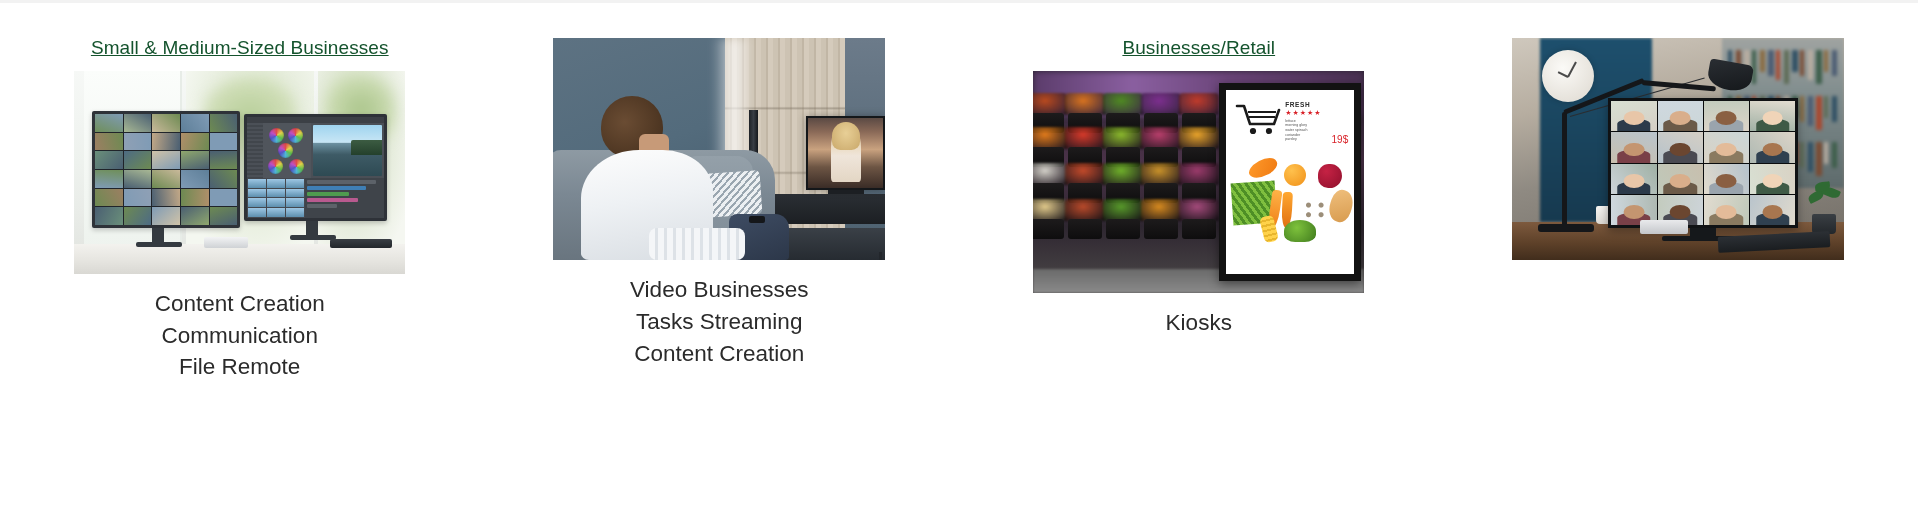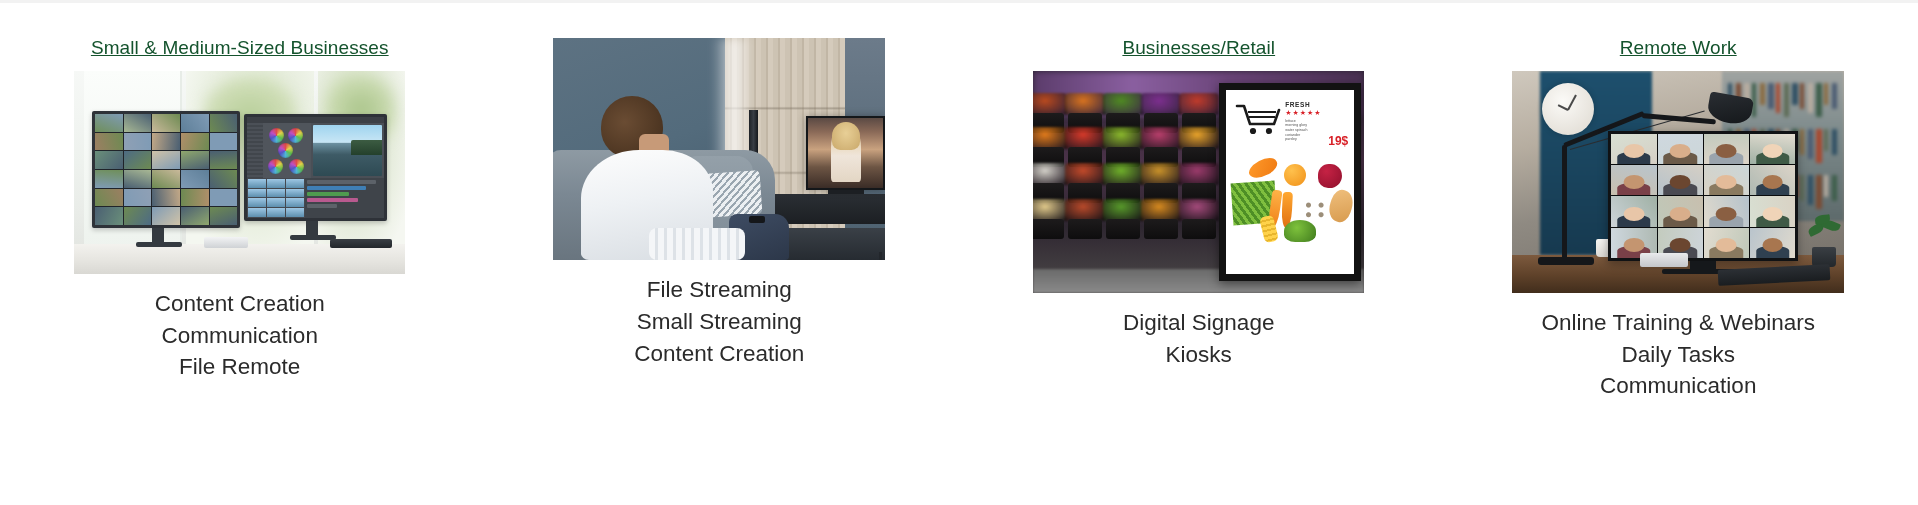--- a/index.html
+++ b/index.html
@@ -219,21 +219,21 @@
       position:absolute; left:186px; top:12px; width:142px; height:198px;
       background:#121212; padding:7px; box-shadow: 0 3px 10px rgba(0,0,0,.45);
   }
   .p3 .sign-screen { position:relative; width:100%; height:100%; background:#fff; overflow:hidden; }
   .p3 .cart-icon { position:absolute; left:9px; top:12px; width:46px; height:34px; }
   .p3 .fresh-block { position:absolute; right:7px; top:11px; width:62px; text-align:left; }
   .p3 .fresh-word { font-size:6.5px; font-weight:700; color:#2b2b2b; letter-spacing:.6px; }
   .p3 .stars { color:#d81f26; font-size:7px; letter-spacing:1px; margin-top:1px;}
   .p3 .fresh-lines { margin-top:2px; }
   .p3 .fresh-lines span { display:block; font-size:3.6px; color:#555; line-height:4.6px; }
-  .p3 .price { position:absolute; right:6px; top:44px; font-size:12px; font-weight:700; color:#d81f26;}
+  .p3 .price { position:absolute; right:6px; top:44px; font-size:10px; font-weight:400; color:#d81f26;}
   .p3 .veg { position:absolute; border-radius:50%; }
   .p3 .veg-pepper-o { left:22px; top:70px; width:30px; height:16px; background:linear-gradient(140deg,#ff9a2b,#ef7a12); border-radius:48% 52% 45% 55%; transform:rotate(-28deg);}
   .p3 .veg-orange { left:58px; top:74px; width:22px; height:22px; background:radial-gradient(circle at 35% 30%,#ffc14d,#f09018); }
   .p3 .veg-pepper-r { left:92px; top:74px; width:24px; height:24px; background:radial-gradient(circle at 35% 30%,#c52244,#8e0f2c); border-radius:48% 52% 55% 45%;}
   .p3 .veg-leek { left:6px; top:92px; width:44px; height:42px;
       background: repeating-linear-gradient(58deg,#7fbf3f 0 3px,#4e8f26 3px 6px); border-radius:0 0 30% 0; transform:rotate(-4deg);}
   .p3 .veg-carrot1 { left:44px; top:100px; width:10px; height:38px; background:linear-gradient(180deg,#ffb347,#ef7f17); border-radius:4px 4px 50% 50%; transform:rotate(8deg);}
   .p3 .veg-carrot2 { left:56px; top:102px; width:10px; height:36px; background:linear-gradient(180deg,#ffa832,#e06f10); border-radius:4px 4px 50% 50%; transform:rotate(3deg);}
   .p3 .veg-eggs { left:74px; top:106px; width:34px; height:26px; background:linear-gradient(160deg,#ded3c2,#bdaf99); border-radius:4px;
       background-image: radial-gradient(circle at 25% 35%,#9c8e79 2px, transparent 3px), radial-gradient(circle at 62% 35%,#9c8e79 2px, transparent 3px), radial-gradient(circle at 25% 72%,#9c8e79 2px,transparent 3px), radial-gradient(circle at 62% 72%,#9c8e79 2px,transparent 3px);}
@@ -423,22 +423,22 @@
         <div class="pillow"></div>
         <div class="person-head"></div>
         <div class="person-neck"></div>
         <div class="person-body"></div>
         <div class="legs"></div>
         <div class="remote"></div>
         <div class="blanket"></div>
       </div>
 
       <div class="caption-list">
-        <div class="caption-line">File Streaming</div>
-        <div class="caption-line">Small Streaming</div>
+        <div class="caption-line">Video Businesses</div>
+        <div class="caption-line">Tasks Streaming</div>
         <div class="caption-line">Content Creation</div>
       </div>
     </div>
 
     <div class="col">
       <div class="col-title">Businesses/Retail</div>
 
       <div class="photo-wrap p3">
         <div class="bg"></div>
         <div class="purple-band"></div>
@@ -517,27 +517,25 @@
             <div class="veg veg-carrot2"></div>
             <div class="veg veg-eggs"></div>
             <div class="veg veg-bread"></div>
             <div class="veg veg-corn"></div>
             <div class="veg veg-broccoli"></div>
           </div>
         </div>
       </div>
 
       <div class="caption-list">
-        <div class="caption-line">Digital Signage</div>
         <div class="caption-line">Kiosks</div>
       </div>
     </div>
 
     <div class="col">
-      <div class="col-title">Remote Work</div>
 
       <div class="photo-wrap p4">
         <div class="bg"></div>
         <div class="room-blue"></div>
         <div class="room-shelf" id="shelf4">
             <div class="book" style="left: 6px; top: 12px; width: 4px; height: 22px; background: rgb(47, 79, 99);"></div>
             <div class="book" style="left: 14px; top: 12px; width: 5px; height: 26px; background: rgb(122, 75, 51);"></div>
             <div class="book" style="left: 22px; top: 12px; width: 6px; height: 30px; background: rgb(184, 173, 160);"></div>
             <div class="book" style="left: 30px; top: 12px; width: 4px; height: 34px; background: rgb(61, 94, 74);"></div>
             <div class="book" style="left: 38px; top: 12px; width: 5px; height: 22px; background: rgb(138, 106, 63);"></div>
@@ -664,21 +662,16 @@
                 <div class="face" style="background: rgb(168, 118, 79);"></div>
               </div>
             </div>
         </div>
         <div class="mon4-stand"></div>
         <div class="mon4-base"></div>
         <div class="minipc"></div>
         <div class="keyboard"></div>
       </div>
 
-      <div class="caption-list">
-        <div class="caption-line">Online Training &amp; Webinars</div>
-        <div class="caption-line">Daily Tasks</div>
-        <div class="caption-line">Communication</div>
-      </div>
     </div>
 
   </div>
 </div>
 
 </body></html>

